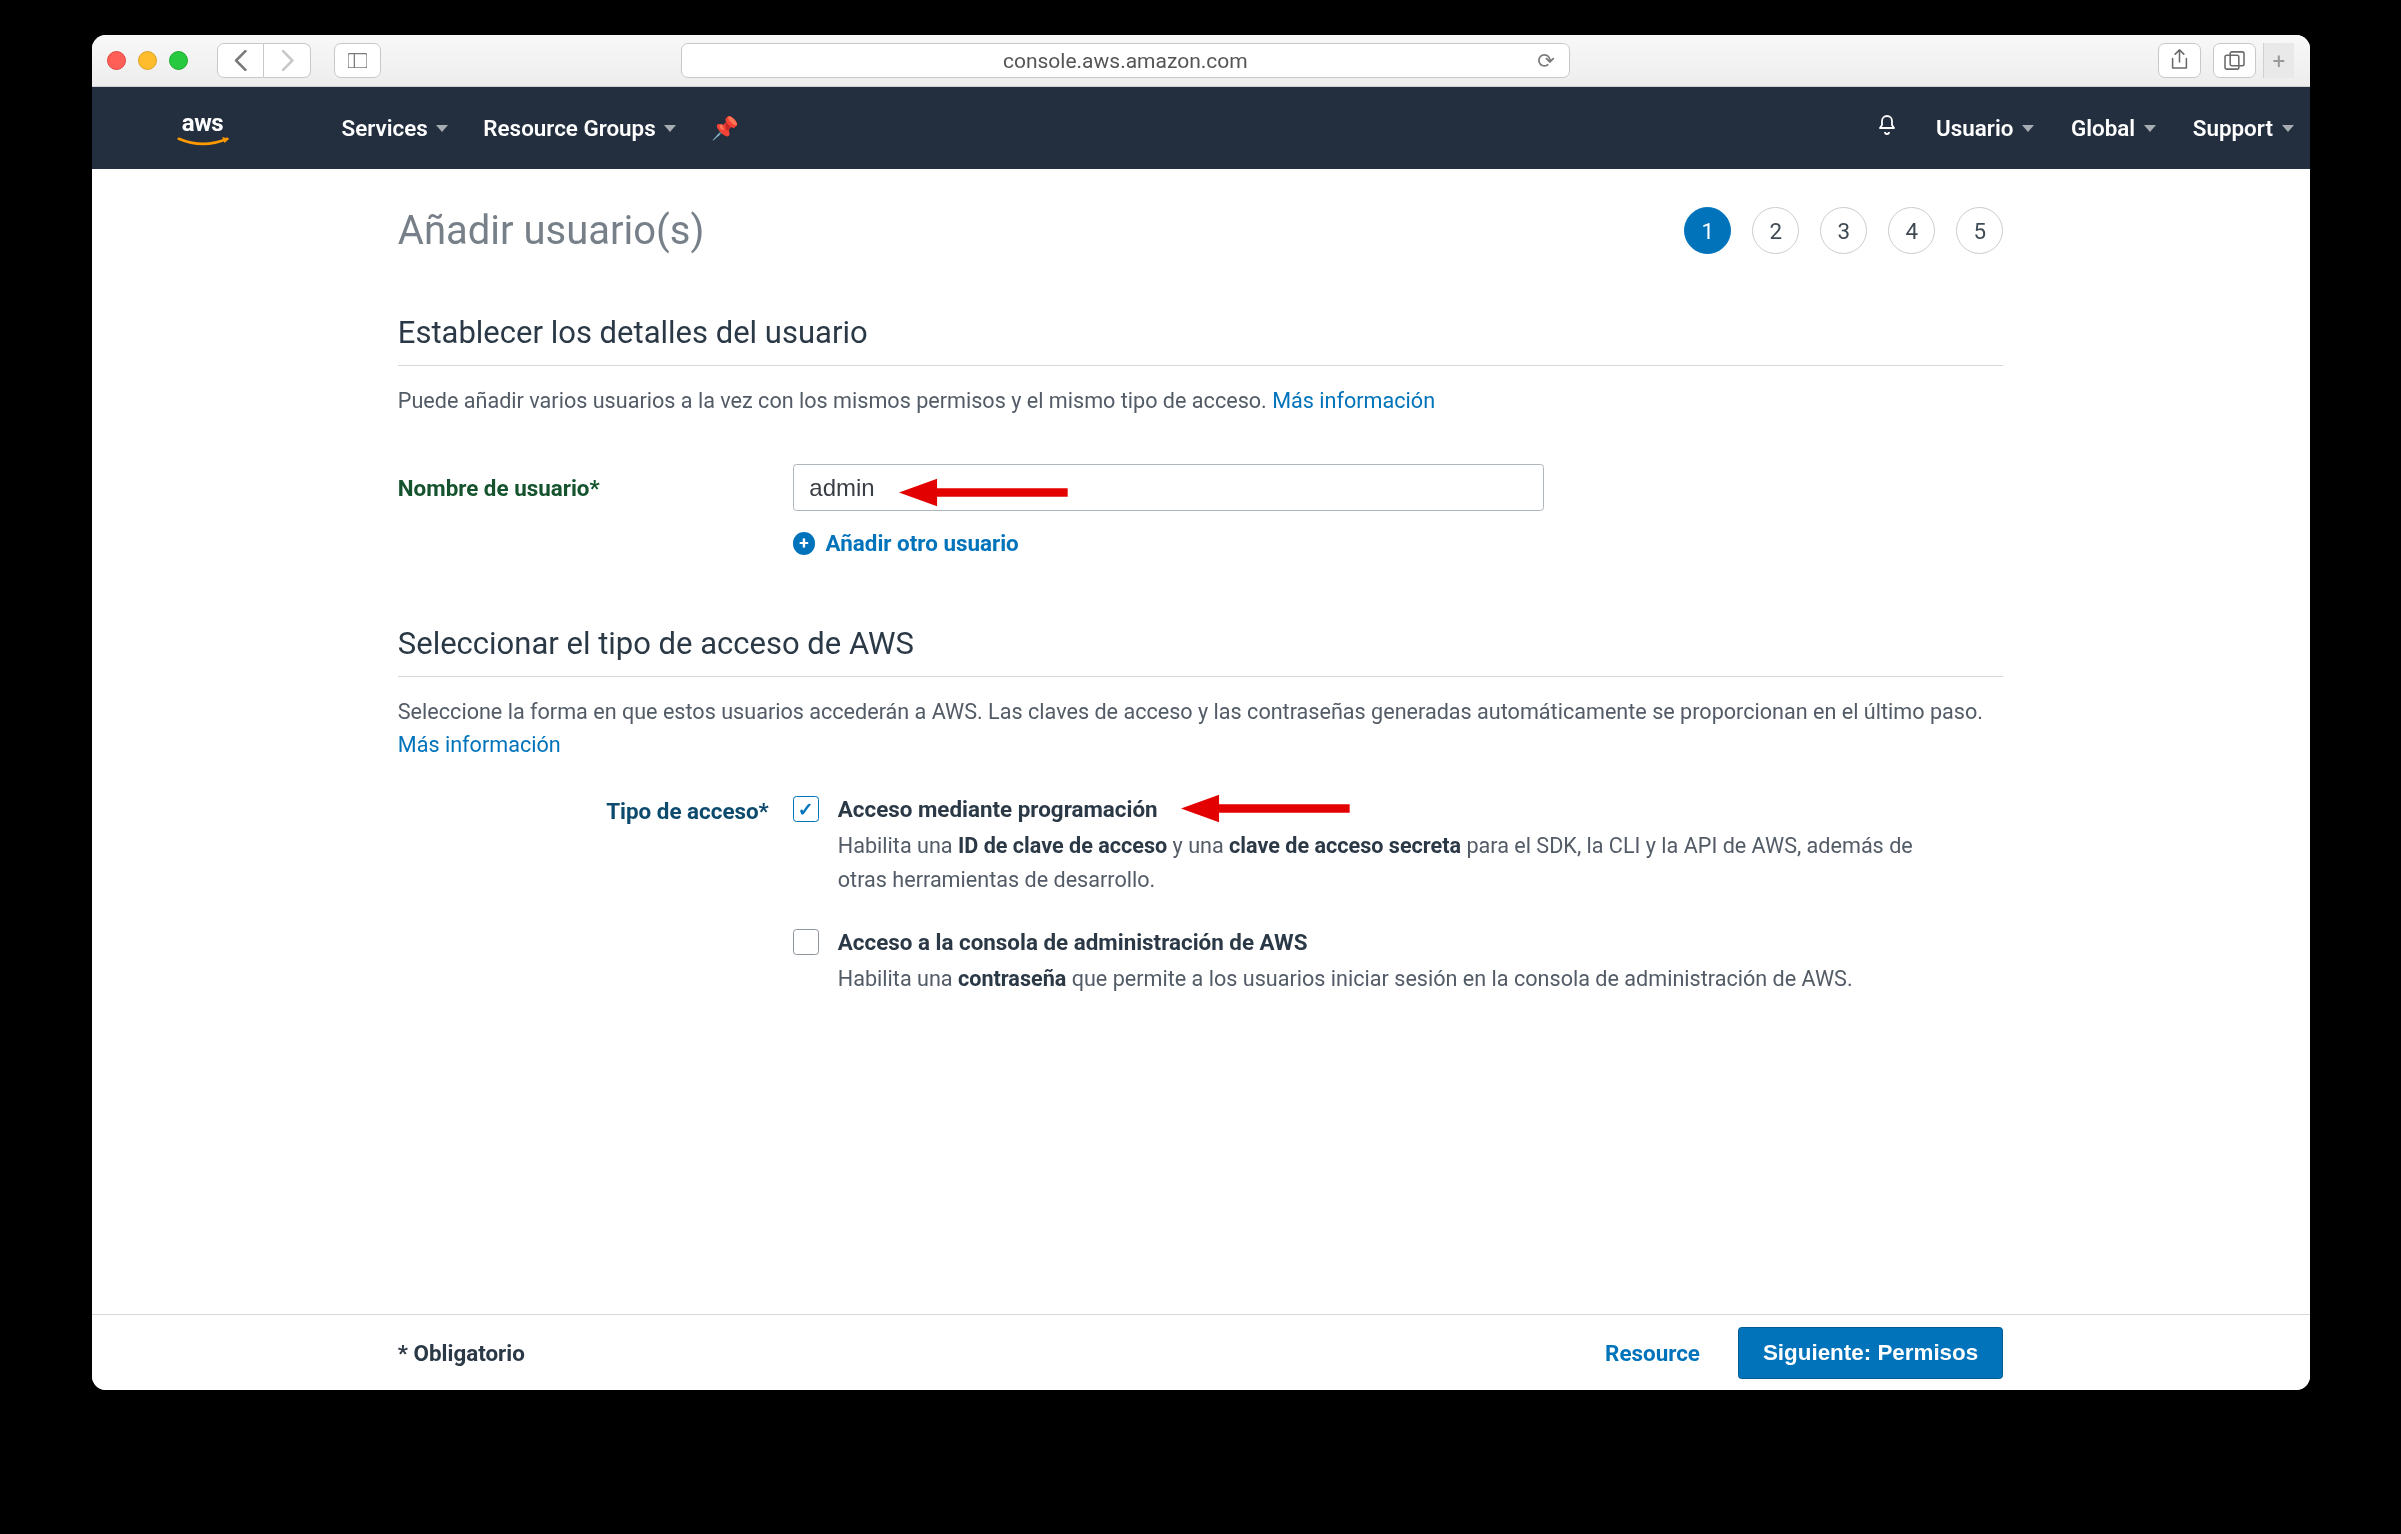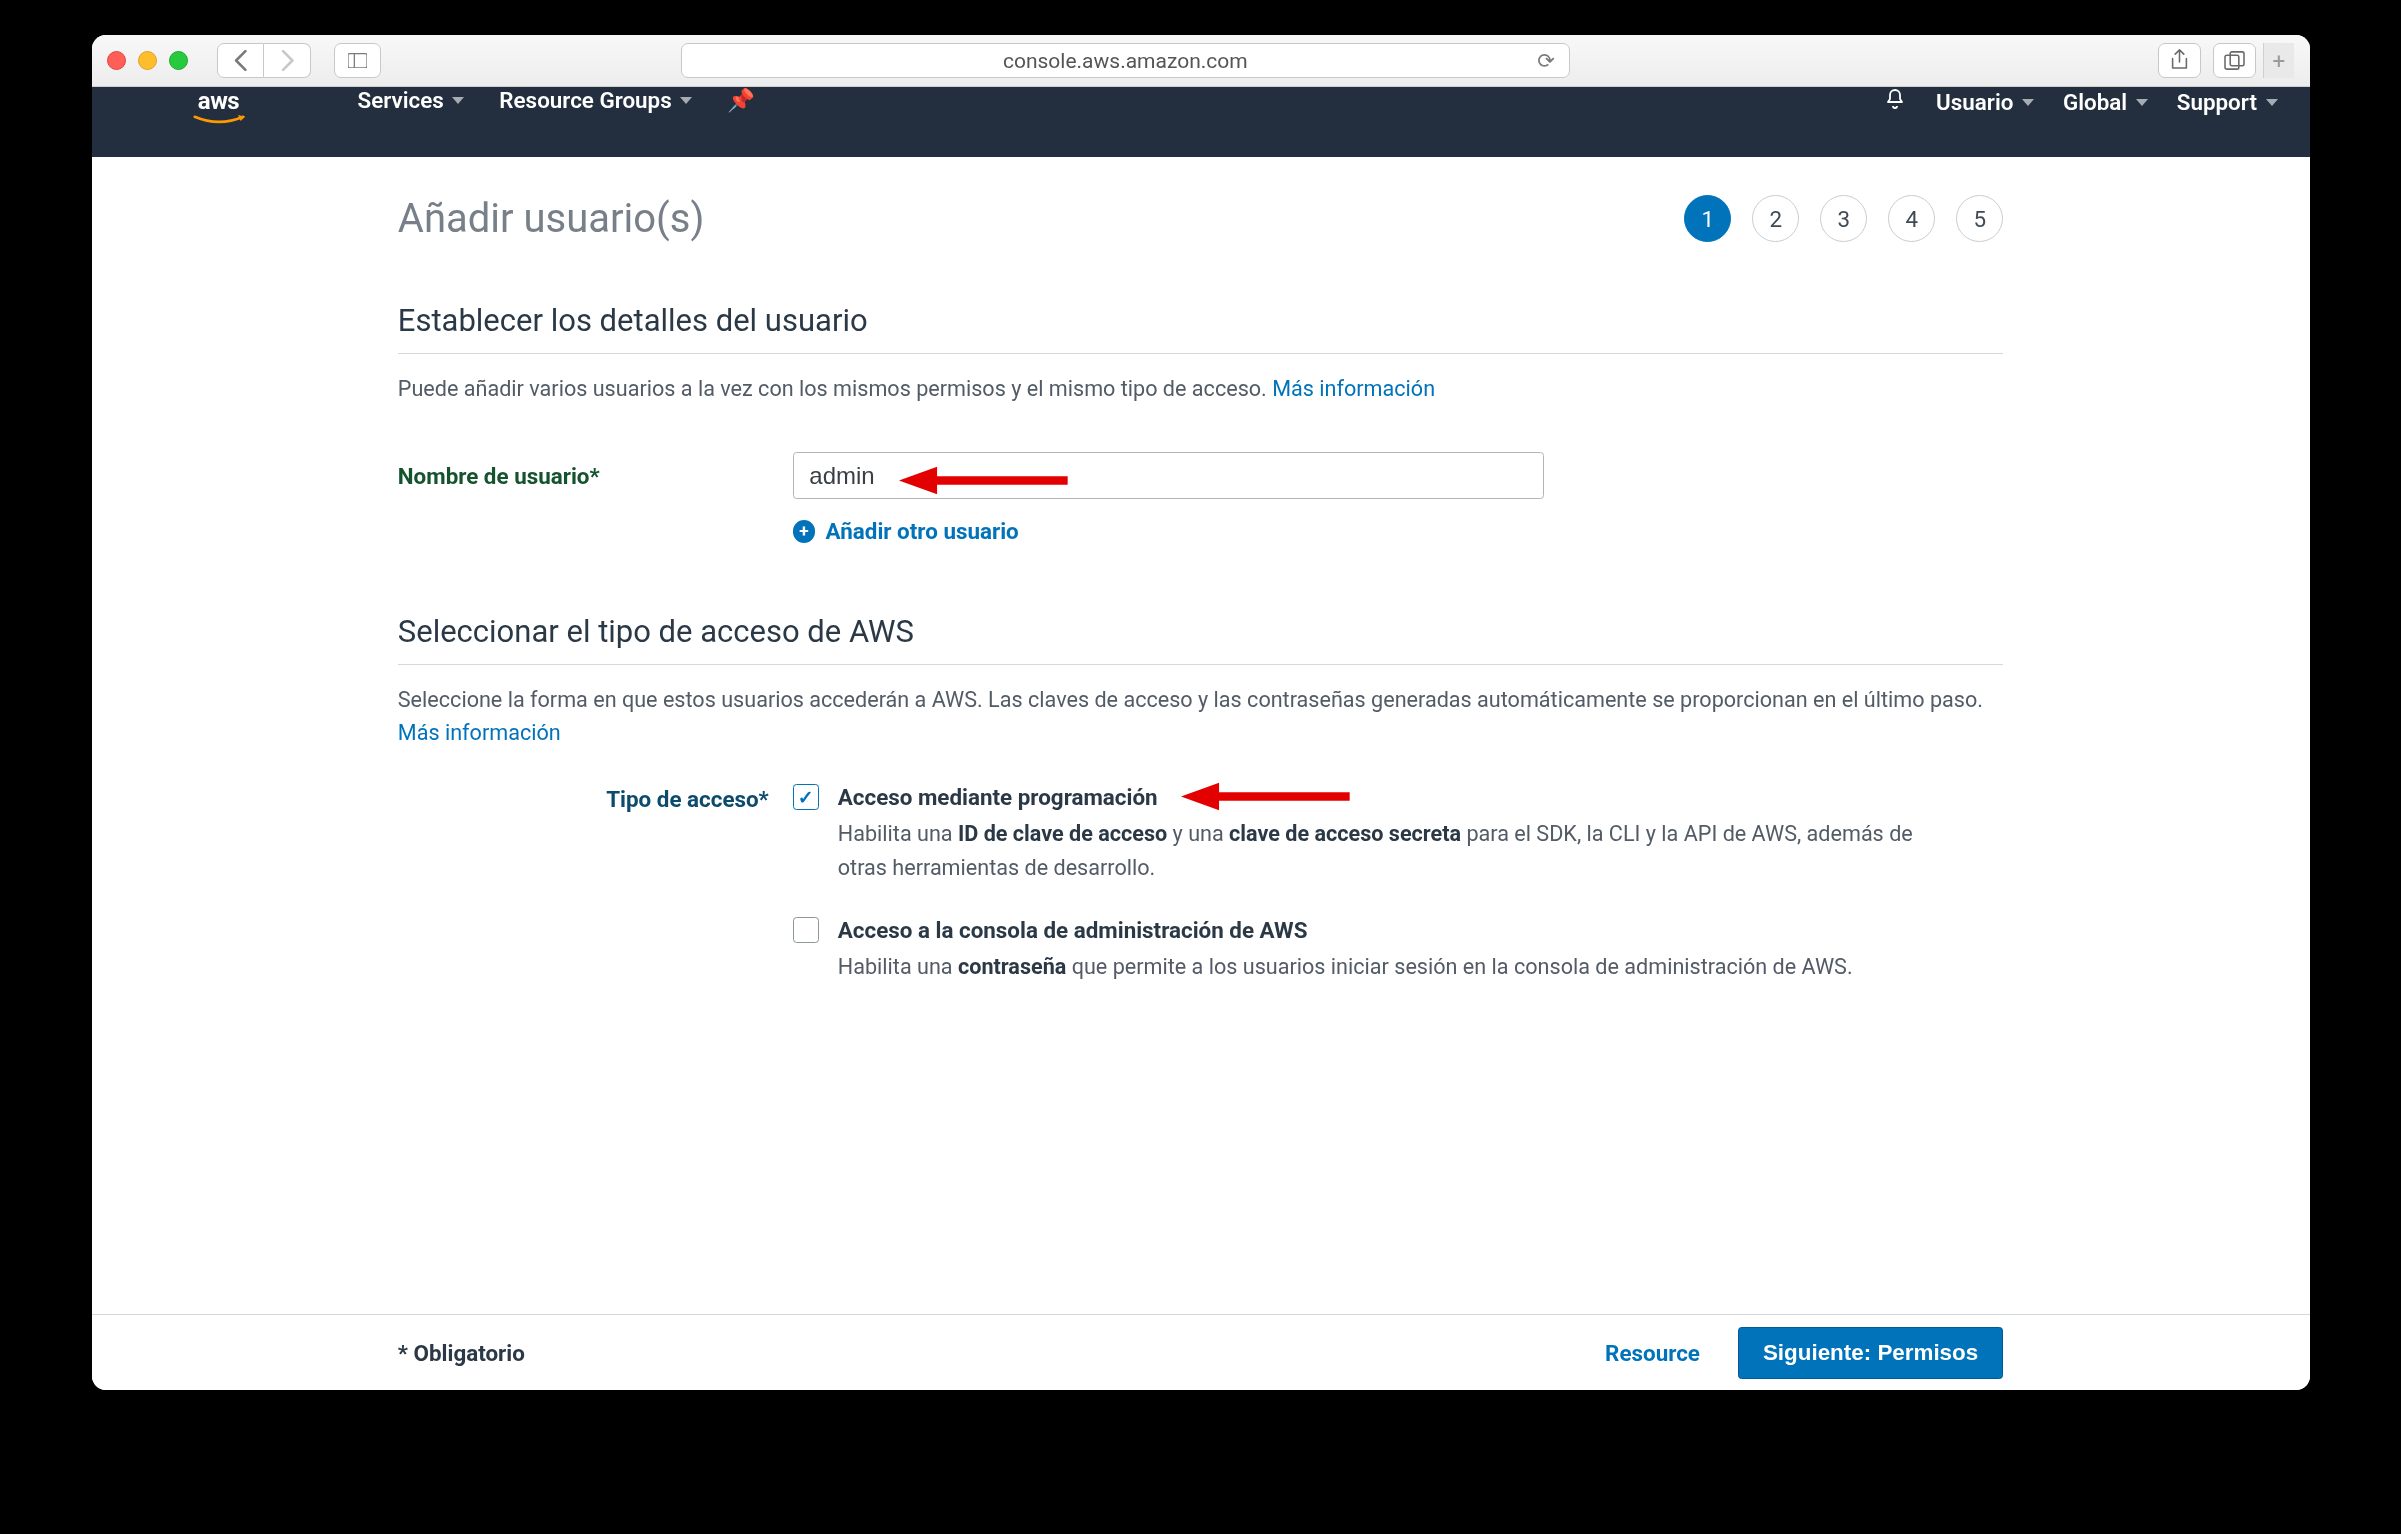--- a/index.html
+++ b/index.html
@@ -42,38 +42,38 @@
   .nav-btn.right { border-radius:0 7px 7px 0; border-left:none; }
   .sidebar-btn { width:47px; height:35px; border:0.9px solid #c8c8c8; border-radius:7px; background:#fff; display:flex; align-items:center; justify-content:center; margin-left:10.4px; }
   .sidebar-btn svg { width:19px; height:15.5px; }
   .urlbar { flex:1; max-width:889px; height:35px; background:#fff; border:0.9px solid #c8c8c8; border-radius:7px; margin:0 auto; display:flex; align-items:center; justify-content:center; color:#555; font-size:21px; position:relative; }
   .reload { position:absolute; right:14px; color:#7a7a7a; font-size:21px; }
   .actions { display:flex; gap:12px; align-items:center; margin-left:auto; }
   .share-btn, .tabs-btn { width:43px; height:35px; border:0.9px solid #c8c8c8; border-radius:7px; background:#fff; display:flex; align-items:center; justify-content:center; }
   .addtab { width:31px; height:35px; background:#e9e9e9; display:flex; align-items:center; justify-content:center; color:#9a9a9a; font-size:22.4px; border-left:0.9px solid #d0d0d0; margin-left:-5.2px; }
 
   .aws-header {
-    height: 70px;
+    height: 82px;
     background: #232f3e;
     display:flex;
-    align-items:flex-start;
-    padding: 0 32px;
+    align-items:center;
+    padding: 0 16px;
     gap: 35px;
     color:#fff;
   }
   .aws-logo { display:flex; align-items:center; gap:5.2px; padding:0 78px 0 69px; }
   .aws-logo-text { font-weight:700; font-size:24px; letter-spacing:-0.4px; }
   .aws-swoosh { height:10.4px; width:52px; }
   .hdr-item { display:flex; align-items:center; gap:8.6px; font-size:22.4px; font-weight:600; cursor:pointer; }
   .caret-down { width:0; height:0; border-left:6px solid transparent; border-right:6px solid transparent; border-top:7.8px solid #a7acb3; }
   .caret-down.lite { border-top-color:#a7acb3; }
   .pin { font-size:22.4px; color:#d1d5da; }
   .hdr-spacer { flex:1; }
   .bell { font-size:24px; }
-  .hdr-right { display:flex; gap:29px; align-items:center; }
+  .hdr-right { display:flex; gap:37px; align-items:center; }
 
   .content {
     position:relative;
     padding: 38px 0 0 0;
     height: calc(100% - 52px - 66px - 74px);
     overflow:hidden;
   }
   .content-inner {
     width: 1640px;
     margin: 0 auto;

